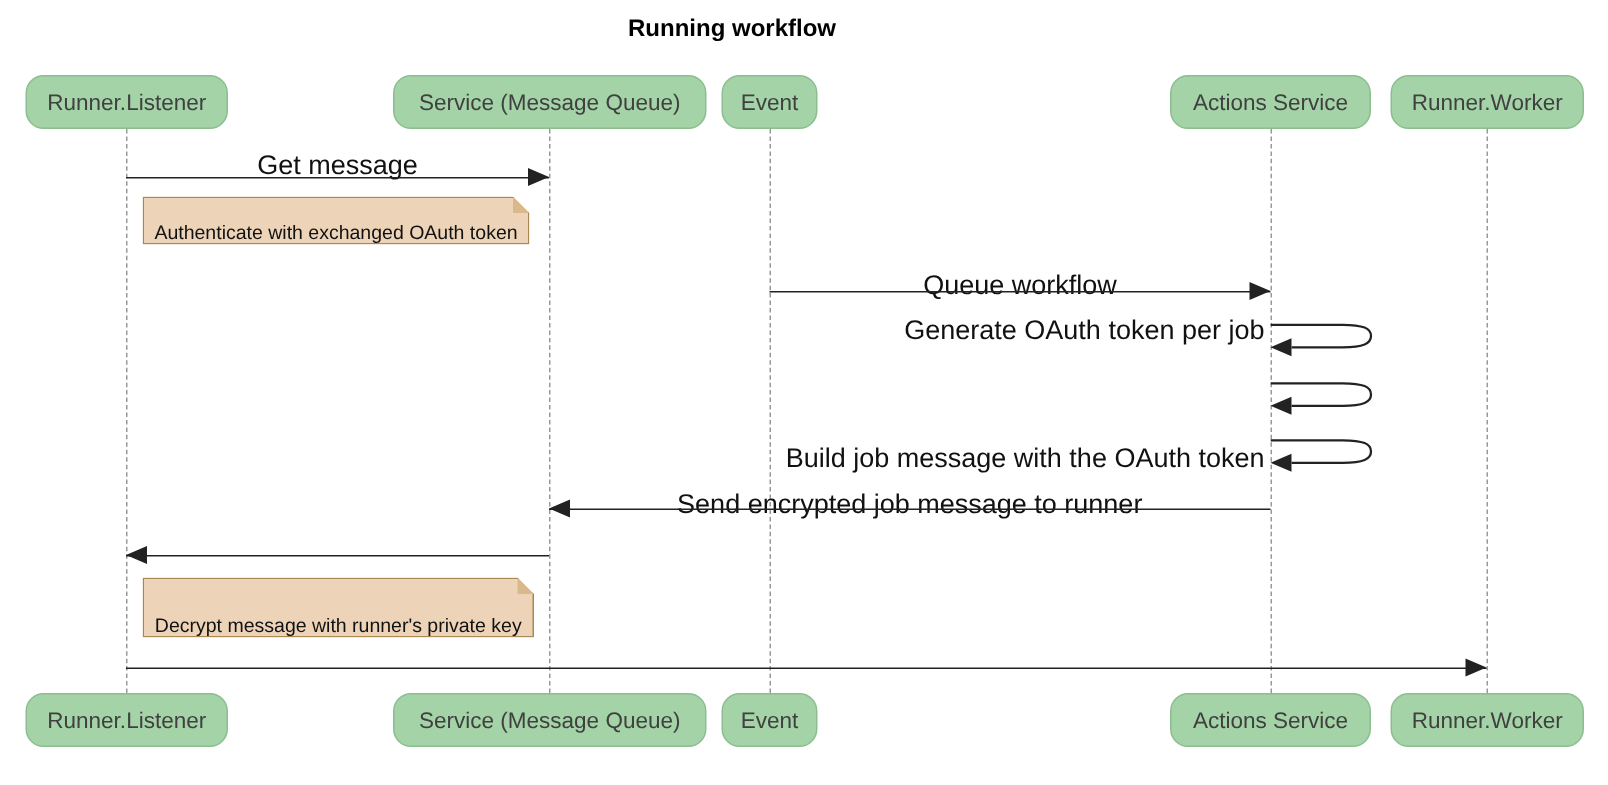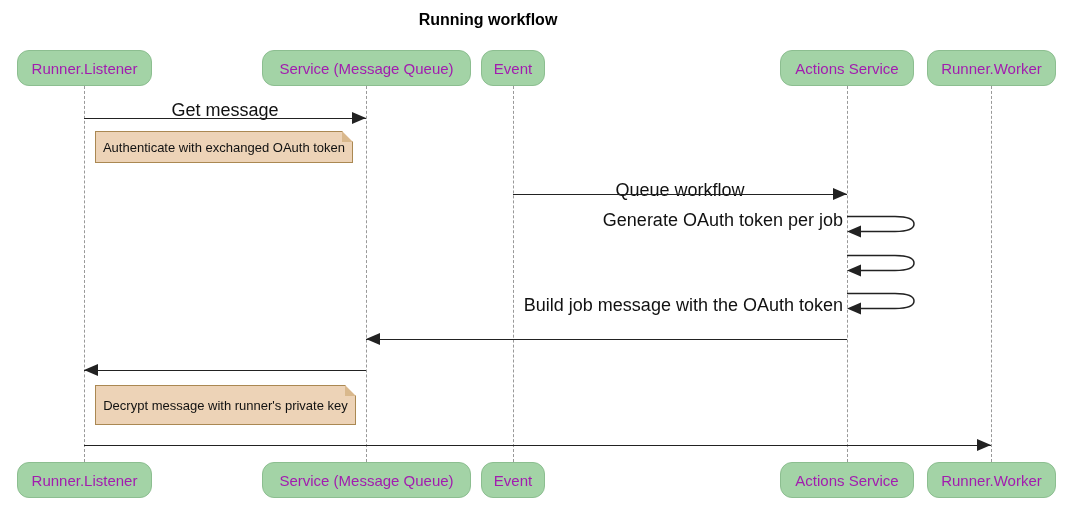--- a/index.html
+++ b/index.html
@@ -18,21 +18,21 @@
     font-family:"Liberation Sans",sans-serif;color:var(--text-color);overflow:hidden;
   }
   .title{
     position:absolute;top:11px;left:0;width:976px;text-align:center;
     font-size:16px;font-weight:bold;color:#000;
   }
   .participant{
     position:absolute;height:36px;box-sizing:border-box;
     background:var(--participant-fill);border:1px solid var(--participant-border);
     border-radius:12px;display:flex;align-items:center;justify-content:center;
-    font-size:15px;color:#a21caf;white-space:nowrap;
+    font-size:15px;color:#404040;white-space:nowrap;
   }
   .lifeline{
     position:absolute;top:86px;height:376px;width:0;
     border-left:1px dashed var(--lifeline-color);
   }
   .msg-label{
     position:absolute;font-size:18px;white-space:nowrap;text-align:center;
   }
   .msg-label.right{text-align:right;}
   .msg-line{
@@ -45,21 +45,21 @@
   }
   .arrow-l{
     position:absolute;width:0;height:0;
     border-top:6px solid transparent;border-bottom:6px solid transparent;
     border-right:14px solid var(--line-color);
   }
   .selfloop{position:absolute;color:var(--line-color);}
   .note{
     position:absolute;box-sizing:border-box;
     background:var(--note-fill);border:1px solid var(--note-border);
-    display:flex;align-items:center;justify-content:center;
+    display:flex;align-items:flex-end;justify-content:center;
     font-size:13px;white-space:nowrap;
     clip-path:polygon(0 0,calc(100% - 11px) 0,100% 11px,100% 100%,0 100%);
   }
   .note-fold{
     position:absolute;top:-1px;right:-1px;width:0;height:0;
     border-bottom:11px solid var(--note-fold);border-right:11px solid transparent;
   }
 </style>
 </head>
 <body>
@@ -103,20 +103,21 @@
   <svg class="selfloop" style="top:252px;left:847px;" width="70" height="26" viewBox="0 0 70 26">
     <path d="M0,3.5 H48 C62,3.5 67,6 67,11 C67,16 62,18.5 48,18.5 H14" fill="none" stroke="currentColor" stroke-width="1.5"></path>
     <polygon points="0,18.5 14,12.5 14,24.5" fill="currentColor"></polygon>
   </svg>
 
   <svg class="selfloop" style="top:290px;left:847px;" width="70" height="26" viewBox="0 0 70 26">
     <path d="M0,3.5 H48 C62,3.5 67,6 67,11 C67,16 62,18.5 48,18.5 H14" fill="none" stroke="currentColor" stroke-width="1.5"></path>
     <polygon points="0,18.5 14,12.5 14,24.5" fill="currentColor"></polygon>
   </svg>
 
+  <div class="msg-label" style="top:326px;left:366px;width:481px;">Send encrypted job message to runner</div>
   <div class="msg-line" style="top:339px;left:366px;width:481px;"></div>
   <div class="arrow-l" style="top:333px;left:366px;"></div>
 
   <div class="msg-line" style="top:370px;left:84px;width:282px;"></div>
   <div class="arrow-l" style="top:364px;left:84px;"></div>
 
   <div class="note" style="top:385px;left:95px;width:261px;height:40px;">
     <span>Decrypt message with runner's private key</span>
     <div class="note-fold"></div>
   </div>

